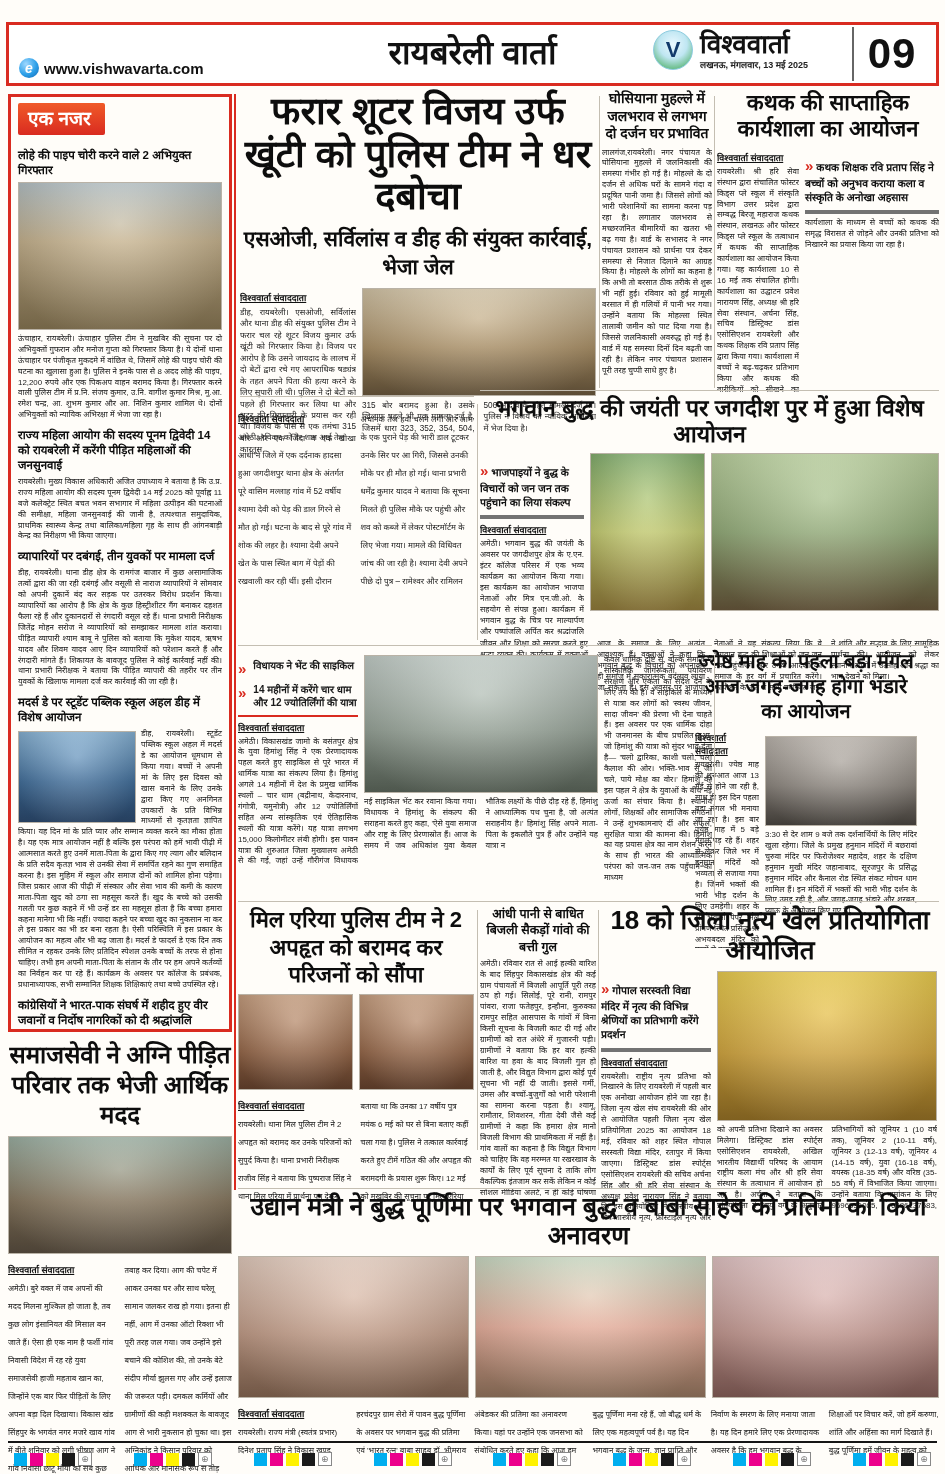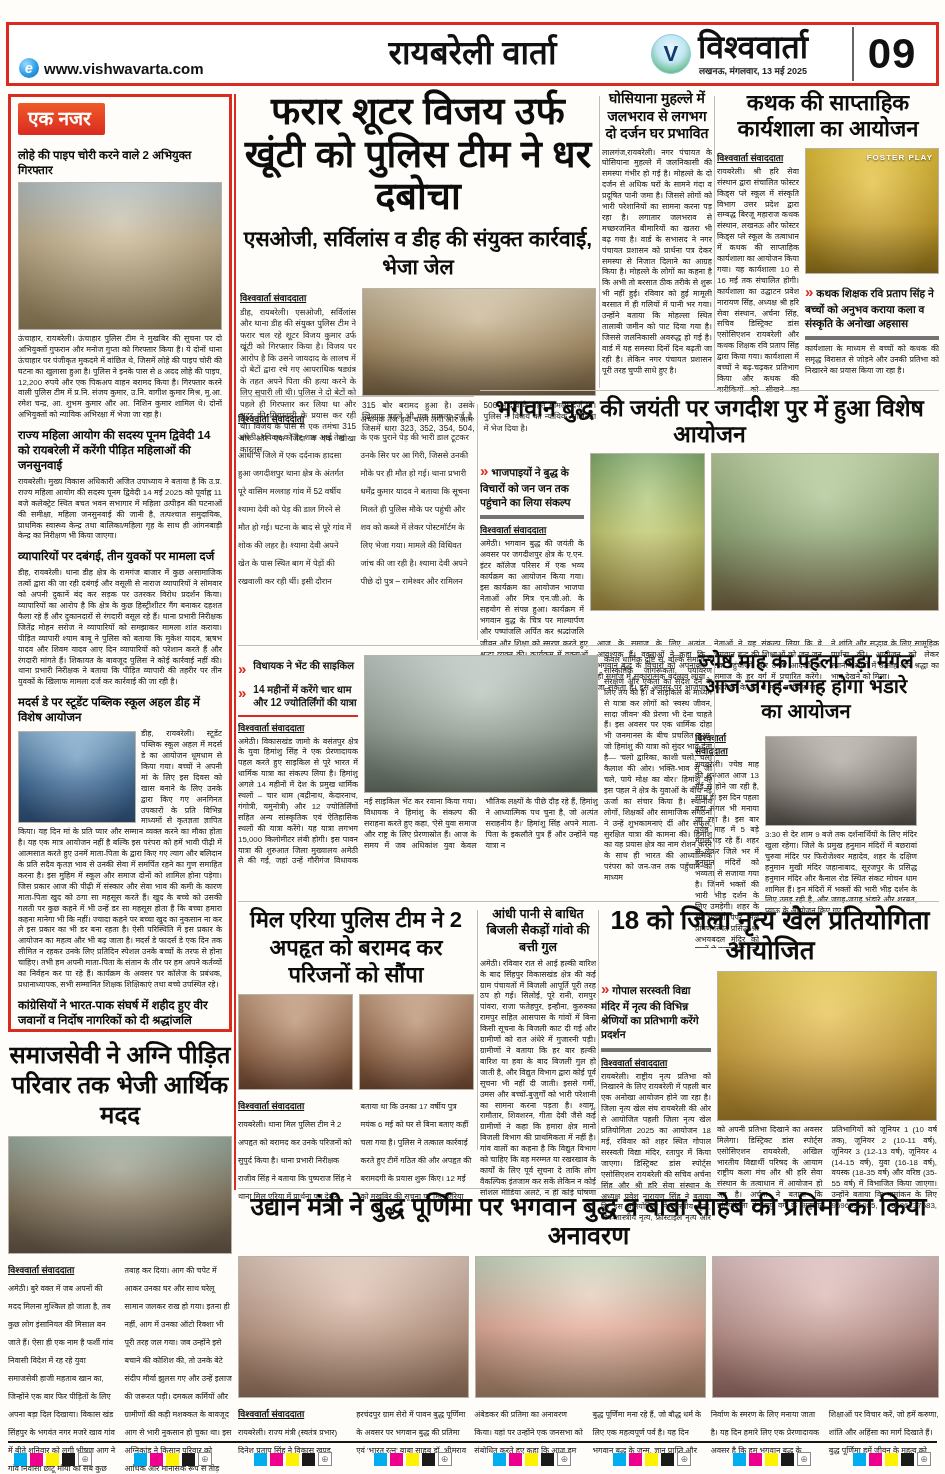--- a/index.html
+++ b/index.html
@@ -19,21 +19,21 @@
     display:flex; align-items:center; justify-content:center; }
   .site-url { font-weight:bold; font-size:15px; color:#111; }
   .section-title { position:absolute; left:0; right:0; top:4px; text-align:center;
     font-size:33px; font-weight:bold; color:#111; }
   .brand-block { position:absolute; right:128px; top:5px; display:flex; gap:7px; align-items:center; }
   .brand-logo { width:40px; height:40px; border-radius:50%;
     background:radial-gradient(circle at 50% 35%, #eaf8ff 0%, #bfe6f2 45%, #35a447 100%);
     border:1px solid #8ccbe0; display:flex; align-items:center; justify-content:center;
     font-size:22px; font-weight:bold; color:#123a6b; }
   .brand-text { display:flex; flex-direction:column; line-height:1.1; }
-  .brand-name { font-size:32px; font-weight:bold; color:#111; }
+  .brand-name { font-size:26px; font-weight:bold; color:#111; }
   .brand-date { font-size:9px; font-weight:bold; color:#222; margin-top:2px;text-align:center; }
   .pagenum-box { position:absolute; right:6px; top:2px; bottom:2px; width:78px;
     border-left:2px solid #666; display:flex; align-items:center; justify-content:center; }
   .pagenum { font-size:42px; font-weight:bold; color:#111; letter-spacing:1px; }
 
   
   .body-text { font-size:8.2px; line-height:1.4; text-align:justify; color:#222; }
   .body-sm { font-size:7.9px; line-height:1.38; text-align:justify; color:#222; }
   .byline { font-weight:bold; font-size:9px; text-decoration:underline; color:#111; display:inline; }
   .byline-block { font-weight:bold; font-size:9px; text-decoration:underline; color:#111; margin:3px 0; }
@@ -183,23 +183,20 @@
   </div>
 
   <div class="abs" style="left:717px; top:90px; width:222px;">
     <div class="hl kathak-h">कथक की साप्ताहिक कार्यशाला का आयोजन</div>
     <div class="row" style="margin-top:5px;">
       <div style="width:82px;" class="clip">
         <div class="byline-block">विश्ववार्ता संवाददाता</div>
         <p class="body-sm clip" style="height:225px;">रायबरेली। श्री हरि सेवा संस्थान द्वारा संचालित फोस्टर किड्स प्ले स्कूल में संस्कृति विभाग उत्तर प्रदेश द्वारा सम्बद्ध बिरजू महाराज कथक संस्थान, लखनऊ और फोस्टर किड्स प्ले स्कूल के तत्वाधान में कथक की साप्ताहिक कार्यशाला का आयोजन किया गया। यह कार्यशाला 10 से 16 मई तक संचालित होगी। कार्यशाला का उद्घाटन प्रवेश नारायण सिंह, अध्यक्ष श्री हरि सेवा संस्थान, अर्चना सिंह, सचिव डिस्ट्रिक्ट डांस एसोसिएशन रायबरेली और कथक शिक्षक रवि प्रताप सिंह द्वारा किया गया। कार्यशाला में बच्चों ने बढ़-चढ़कर प्रतिभाग किया और कथक की बारीकियों को सीखने का अवसर प्राप्त किया। इस</p>
       </div>
       <div style="width:134px;">
-        <div class="photo ph-kathak" style="height:126px;">
-          <span class="photo-label">FOSTER PLAY</span>
-        </div>
         <div class="pullquote"><span class="pq-mark">»</span><span>कथक शिक्षक रवि प्रताप सिंह ने बच्चों को अनुभव कराया कला व संस्कृति के अनोखा अहसास</span></div>
         <p class="body-sm clip" style="height:58px;">कार्यशाला के माध्यम से बच्चों को कथक की समृद्ध विरासत से जोड़ने और उनकी प्रतिभा को निखारने का प्रयास किया जा रहा है।</p>
       </div>
     </div>
   </div>
 
   <div class="vrule" style="left:599px; top:96px; height:292px;"></div>
   <div class="vrule" style="left:714px; top:96px; height:292px;"></div>
   <div class="hrule" style="left:240px; top:396px; width:234px;"></div>
   <div class="hrule" style="left:480px; top:390px; width:459px;"></div>

